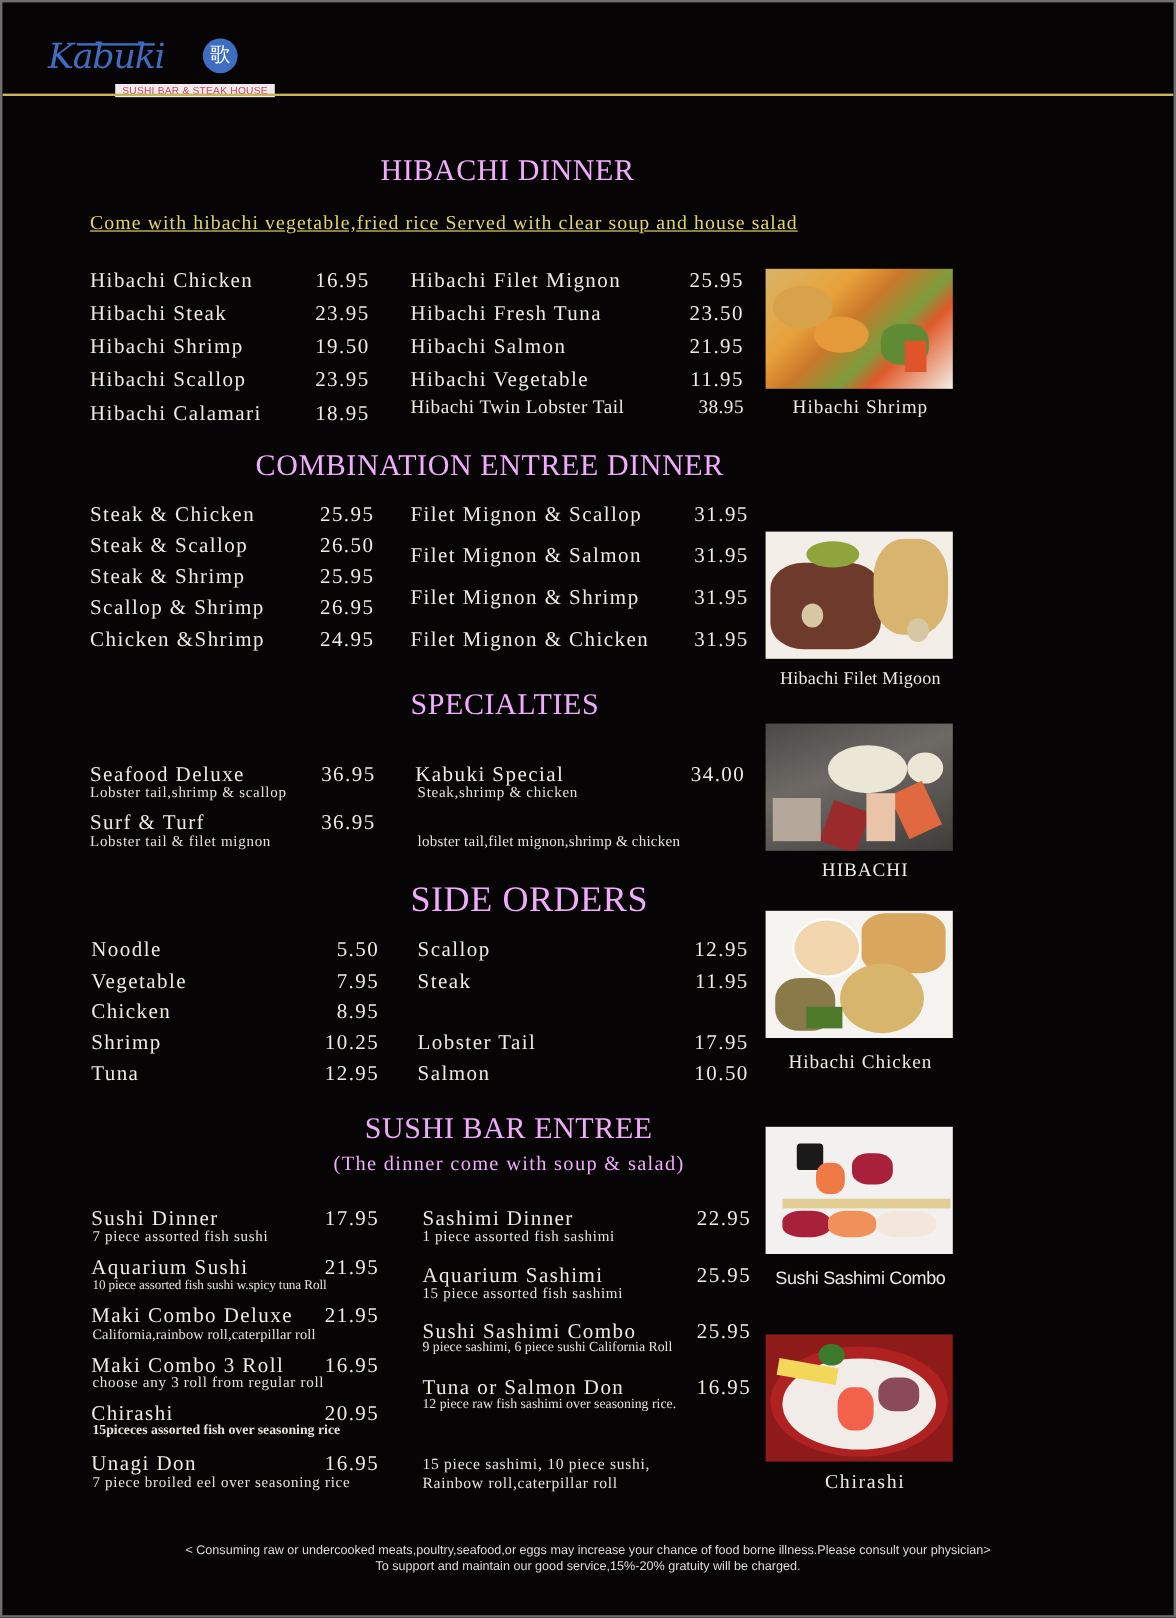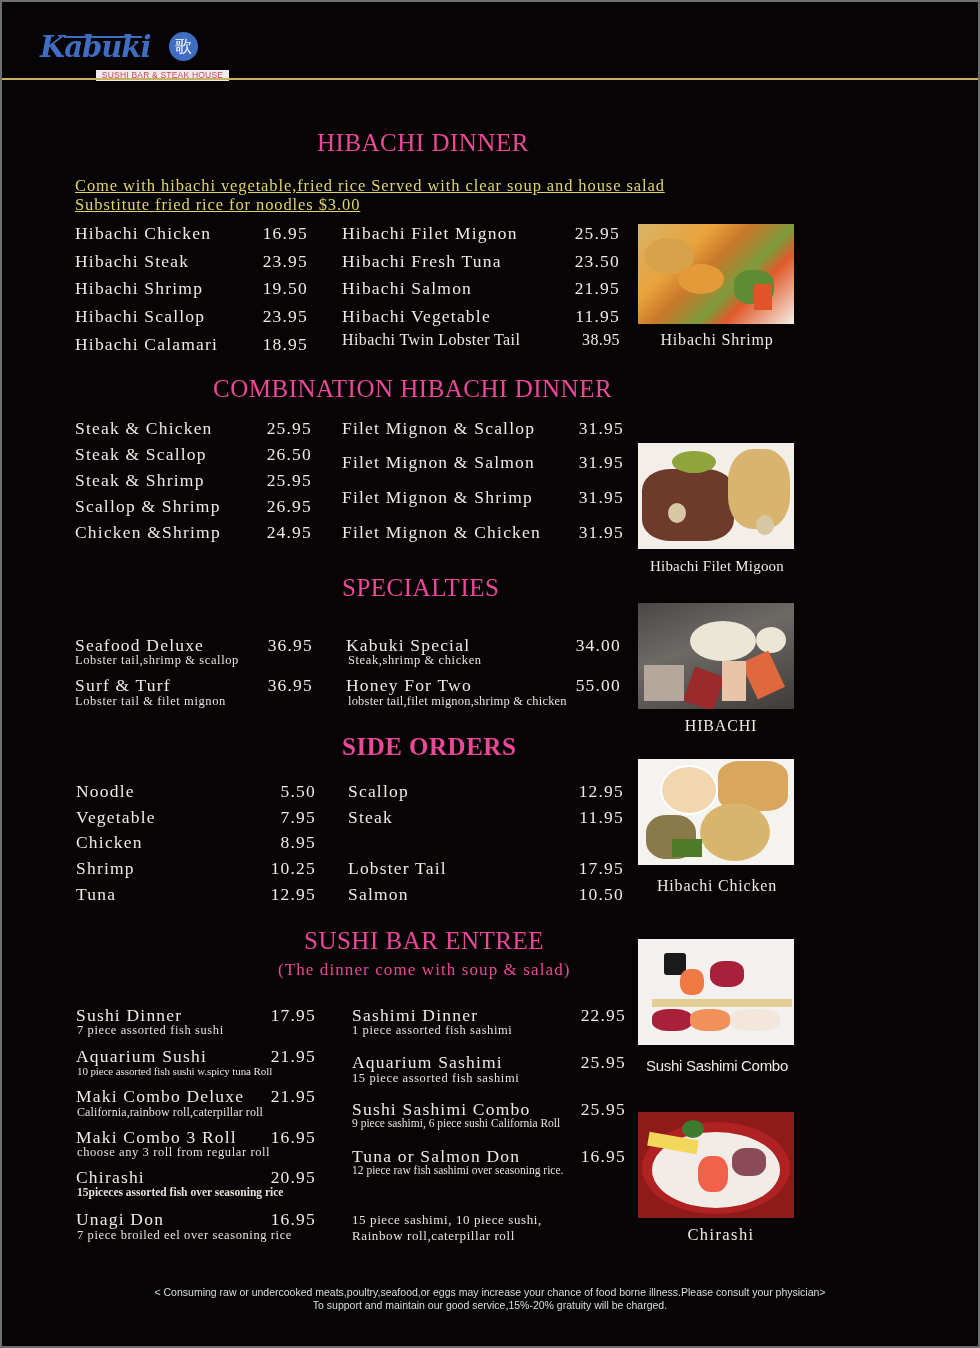--- a/index.html
+++ b/index.html
@@ -9,35 +9,35 @@
   }
   .page {
     position: absolute; left: 2px; top: 2px; width: 976px; height: 1344px;
     background: #070405; overflow: hidden;
   }
 
   
   .logo { position: absolute; left: 38px; top: 28px; width: 195px; height: 54px; }
   .logo-word {
     position: absolute; left: 0; top: 0; font-family: "DejaVu Serif", serif; font-size: 29px;
-    font-style: italic; color: #3f6dc2; letter-spacing: -1px; font-weight: bold;
+    font-style: italic; color: #3f6dc2; letter-spacing: -1px; font-weight: normal;
   }
   .logo-word::before { content:""; position:absolute; left:24px; right:8px; top:6px; height:2px; background:#3f6dc2; }
   .logo-badge {
     position: absolute; left: 129px; top: 2px; width: 29px; height: 29px; border-radius: 50%;
     background: #3f6dc2; color: #fff; font-size: 17px; line-height: 29px; text-align: center;
   }
   .logo-tag {
     position: absolute; left: 56px; top: 40px; width: 133px; height: 11px; background: #f1e9ee;
     color: #c8475e; font-family: "Liberation Sans", sans-serif; font-size: 8.5px; line-height: 11px; text-align: center;
     letter-spacing: 0.2px;
   }
   .top-rule { position: absolute; left: 0; top: 76px; width: 976px; height: 2px; background: #c9b35b; }
 
-  .h { position: absolute; font-family: "Liberation Serif", serif; color: #ec4899; white-space: nowrap; letter-spacing: 0.5px; }
+  .h { position: absolute; font-family: "Liberation Serif", serif; color: #f0abfc; white-space: nowrap; letter-spacing: 0.5px; }
   .note { position: absolute; font-family: "Liberation Serif", serif; color: #e0d56a; white-space: nowrap; font-size: 16.5px; letter-spacing: 0.9px; line-height: 19px; text-decoration: underline; }
 
   .item { position: absolute; font-family: "Liberation Serif", serif; color: #eeeae4; white-space: nowrap; font-size: 17.5px; letter-spacing: 1.2px; }
   .item .n { position: absolute; left: 0; }
   .item .p { position: absolute; right: 0; }
   .sub { position: absolute; font-family: "Liberation Serif", serif; color: #e6e2dc; white-space: nowrap; font-size: 12.5px; letter-spacing: 0.6px; }
 
   .photo { position: absolute; width: 156px; overflow: hidden; }
   .cap { position: absolute; font-family: "Liberation Serif", serif; color: #eeeae4; font-size: 16px; white-space: nowrap; text-align: center; width: 170px; letter-spacing: 0.8px; }
 
@@ -50,21 +50,20 @@
 
   <div class="logo">
     <div class="logo-word">Kabuki</div>
     <div class="logo-badge">歌</div>
     <div class="logo-tag">SUSHI BAR &amp; STEAK HOUSE</div>
   </div>
   <div class="top-rule"></div>
 
   <div class="h" style="left:315px;top:127px;font-size:25px;">HIBACHI DINNER</div>
   <div class="note" style="left:73px;top:174px;">Come with hibachi vegetable,fried rice Served with clear soup and house salad</div>
-  <div class="note" style="left:73px;top:193px;">Substitute fried rice for noodles  $3.00</div>
 
   <div class="item" style="left:73px;top:221px;width:233px;height:22px;">
       <span class="n">Hibachi Chicken</span>
       <span class="p">16.95</span>
     </div>
   <div class="item" style="left:73px;top:249px;width:233px;height:22px;">
       <span class="n">Hibachi Steak</span>
       <span class="p">23.95</span>
     </div>
   <div class="item" style="left:73px;top:276px;width:233px;height:22px;">
@@ -102,21 +101,21 @@
     </div>
 
   <div class="photo" style="left:636px;top:222px;height:100px;background:linear-gradient(135deg,#d9b46a 0%,#e8a23b 30%,#c9782a 45%,#7c9c3c 62%,#e05a2a 72%,#f4f0e8 100%);">
     <div style="position:absolute;left:6px;top:14px;width:50px;height:36px;border-radius:50%;background:#d8a24a;"></div>
     <div style="position:absolute;left:40px;top:40px;width:46px;height:30px;border-radius:50%;background:#e59a3a;"></div>
     <div style="position:absolute;left:96px;top:46px;width:40px;height:34px;border-radius:40%;background:#5f8b34;"></div>
     <div style="position:absolute;left:116px;top:60px;width:18px;height:26px;background:#e0542a;"></div>
   </div>
   <div class="cap" style="left:630px;top:329px;">Hibachi Shrimp</div>
 
-  <div class="h" style="left:211px;top:373px;font-size:25px;">COMBINATION HIBACHI DINNER</div>
+  <div class="h" style="left:211px;top:373px;font-size:25px;">COMBINATION ENTREE DINNER</div>
 
   <div class="item" style="left:73px;top:416px;width:237px;height:22px;">
       <span class="n">Steak &amp; Chicken</span>
       <span class="p">25.95</span>
     </div>
   <div class="item" style="left:73px;top:442px;width:237px;height:22px;">
       <span class="n">Steak &amp; Scallop</span>
       <span class="p">26.50</span>
     </div>
   <div class="item" style="left:73px;top:468px;width:237px;height:22px;">
@@ -169,37 +168,33 @@
       <span class="n">Surf &amp; Turf</span>
       <span class="p">36.95</span>
     </div>
   <div class="sub" style="left:73px;top:692px;">Lobster tail &amp; filet mignon</div>
 
   <div class="item" style="left:344px;top:633px;width:275px;height:22px;">
       <span class="n">Kabuki Special</span>
       <span class="p">34.00</span>
     </div>
   <div class="sub" style="left:346px;top:651px;">Steak,shrimp &amp; chicken</div>
-  <div class="item" style="left:344px;top:673px;width:275px;height:22px;">
-      <span class="n">Honey For Two</span>
-      <span class="p">55.00</span>
-    </div>
   <div class="sub" style="left:346px;top:692px;letter-spacing:0.2px;">lobster tail,filet mignon,shrimp &amp; chicken</div>
 
   <div class="photo" style="left:636px;top:601px;height:106px;background:linear-gradient(160deg,#4a4846 0%,#6d6a66 40%,#3e3b39 100%);">
     <div style="position:absolute;left:52px;top:18px;width:66px;height:40px;border-radius:50%;background:#ece6d6;"></div>
     <div style="position:absolute;left:118px;top:24px;width:30px;height:26px;border-radius:50%;background:#ece6d6;"></div>
     <div style="position:absolute;left:50px;top:68px;width:32px;height:36px;background:#9a2a2c;transform:rotate(20deg);"></div>
     <div style="position:absolute;left:110px;top:52px;width:30px;height:40px;background:#e0683e;transform:rotate(-25deg);"></div>
     <div style="position:absolute;left:84px;top:58px;width:24px;height:40px;background:#e9c4a8;"></div>
     <div style="position:absolute;left:6px;top:62px;width:40px;height:36px;background:#b5a79a;"></div>
   </div>
   <div class="cap" style="left:634px;top:715px;">HIBACHI</div>
 
-  <div class="h" style="left:340px;top:731px;font-size:25px;font-weight:bold;">SIDE ORDERS</div>
+  <div class="h" style="left:340px;top:731px;font-size:30px;">SIDE ORDERS</div>
 
   <div class="item" style="left:74px;top:779px;width:240px;height:22px;">
       <span class="n">Noodle</span>
       <span class="p">5.50</span>
     </div>
   <div class="item" style="left:74px;top:805px;width:240px;height:22px;">
       <span class="n">Vegetable</span>
       <span class="p">7.95</span>
     </div>
   <div class="item" style="left:74px;top:830px;width:240px;height:22px;">

